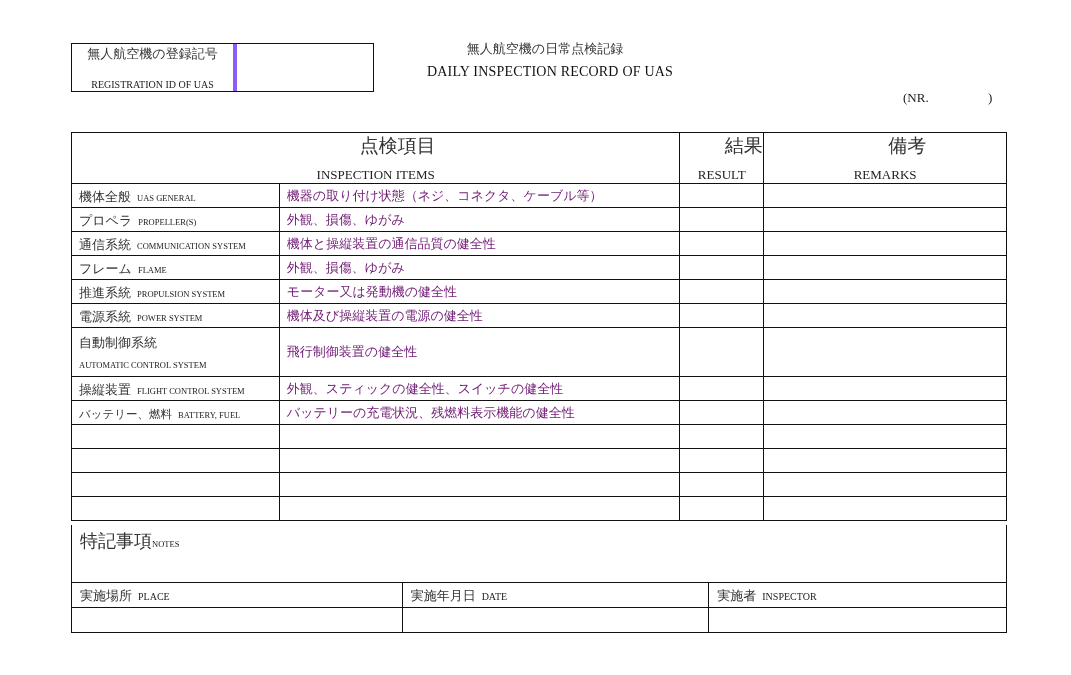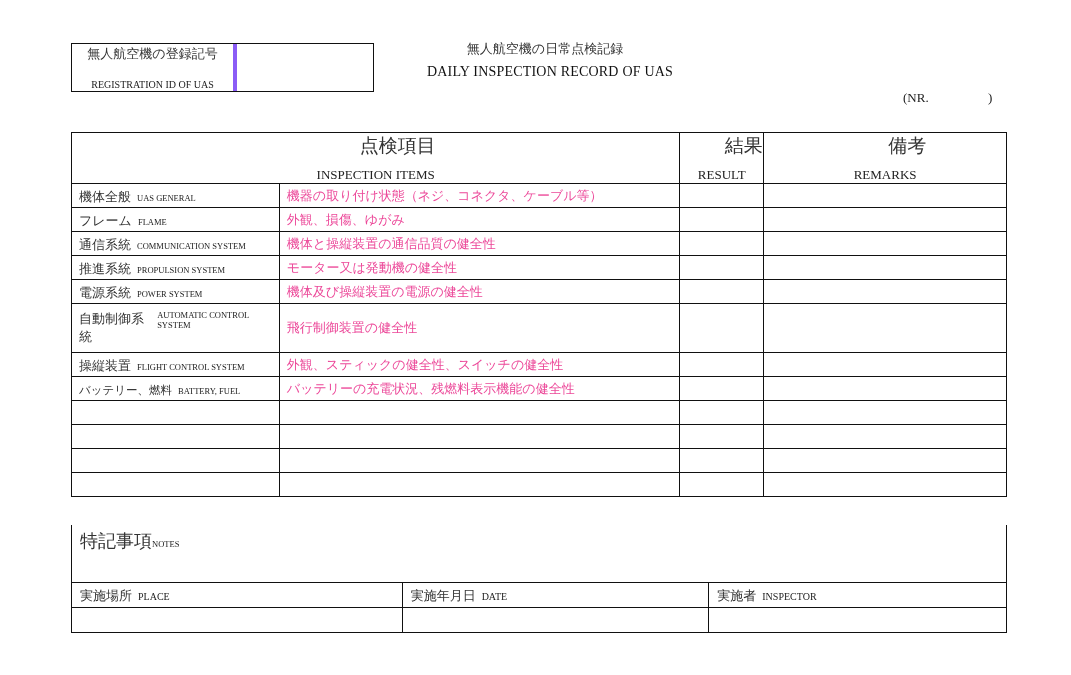--- a/index.html
+++ b/index.html
@@ -24,23 +24,23 @@
 
   
   table.main { position: absolute; left: 71px; top: 132px; border-collapse: collapse; width: 936px; }
   table.main td { border: 1px solid #111; padding: 0 7px; height: 24px; box-sizing: border-box; vertical-align: middle; }
   table.main tr.head td { height: 49px; text-align: center; padding: 0; }
   .hcell { display: flex; flex-direction: column; align-items: center; justify-content: center; gap: 8px; }
   .hcell .jp { font-size: 19px; margin-left: 44px; }
   .hcell .en { font-size: 13px; }
   td.item-cell .jp { font-size: 13px; }
   td.item-cell .en { font-size: 8.5px; margin-left: 6px; }
-  td.desc-cell { font-size: 13px; color: #ec4899; margin-top: 27px; }
+  td.desc-cell { font-size: 13px; color: #701a75; margin-top: 27px; }
   tr.tall td { height: 49px; }
-  .stack { display: flex; flex-direction: row; gap: 8px; }
+  .stack { display: flex; flex-direction: column; gap: 8px; }
   .stack .en { margin-left: 0 !important; }
 
   
   #notes { left: 71px; top: 525px; width: 936px; height: 58px; border: 1px solid #111; border-top: none; padding: 4px 8px; }
   #notes .jp { font-size: 18px; margin-top: 23px; }
   #notes .en { font-size: 8.5px; margin-left: 0; }
   table.foot { position: absolute; left: 71px; top: 582px; width: 936px; border-collapse: collapse; }
   table.foot td { border: 1px solid #111; height: 25px; padding: 0 8px; box-sizing: border-box; }
   table.foot .jp { font-size: 13px; }
   table.foot .en { font-size: 10px; margin-left: 6px; }
@@ -91,28 +91,34 @@
     </td>
   </tr>
 
   <tr>
     <td class="item-cell"><span class="jp">機体全般</span><span class="en">UAS GENERAL</span></td>
     <td class="desc-cell">機器の取り付け状態（ネジ、コネクタ、ケーブル等）</td>
     <td></td>
     <td></td>
   </tr>
   <tr>
+    <td class="item-cell"><span class="jp">プロペラ</span><span class="en">PROPELLER(S)</span></td>
+    <td class="desc-cell">外観、損傷、ゆがみ</td>
+    <td></td>
+    <td></td>
+  </tr>
+  <tr>
+    <td class="item-cell"><span class="jp">通信系統</span><span class="en">COMMUNICATION SYSTEM</span></td>
+    <td class="desc-cell">機体と操縦装置の通信品質の健全性</td>
+    <td></td>
+    <td></td>
+  </tr>
+  <tr>
     <td class="item-cell"><span class="jp">フレーム</span><span class="en">FLAME</span></td>
     <td class="desc-cell">外観、損傷、ゆがみ</td>
-    <td></td>
-    <td></td>
-  </tr>
-  <tr>
-    <td class="item-cell"><span class="jp">通信系統</span><span class="en">COMMUNICATION SYSTEM</span></td>
-    <td class="desc-cell">機体と操縦装置の通信品質の健全性</td>
     <td></td>
     <td></td>
   </tr>
   <tr>
     <td class="item-cell"><span class="jp">推進系統</span><span class="en">PROPULSION SYSTEM</span></td>
     <td class="desc-cell">モーター又は発動機の健全性</td>
     <td></td>
     <td></td>
   </tr>
   <tr>

